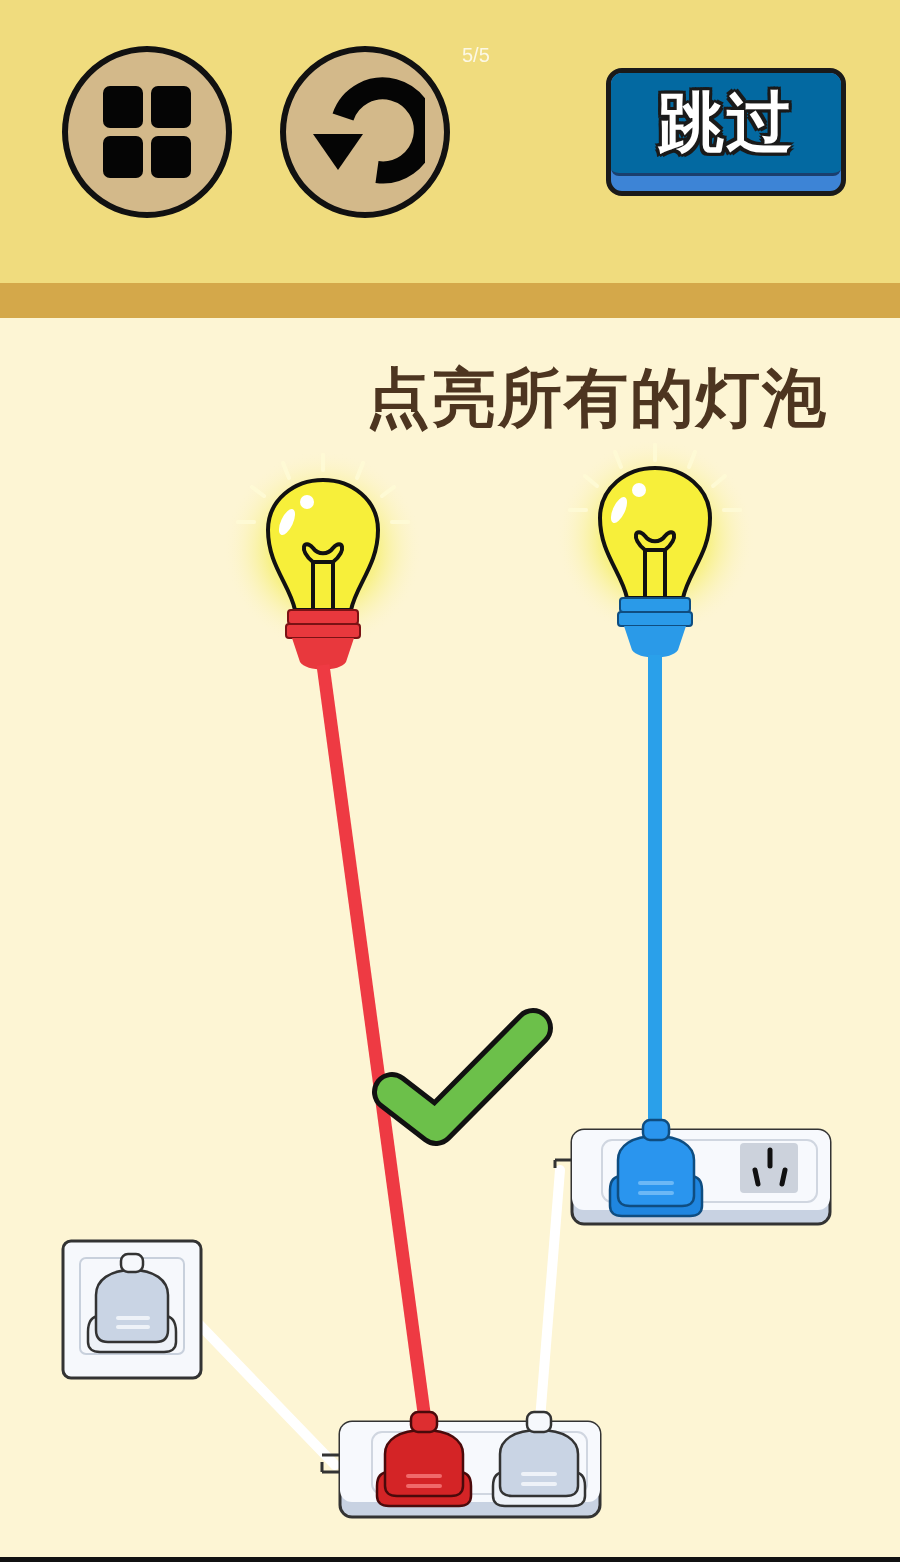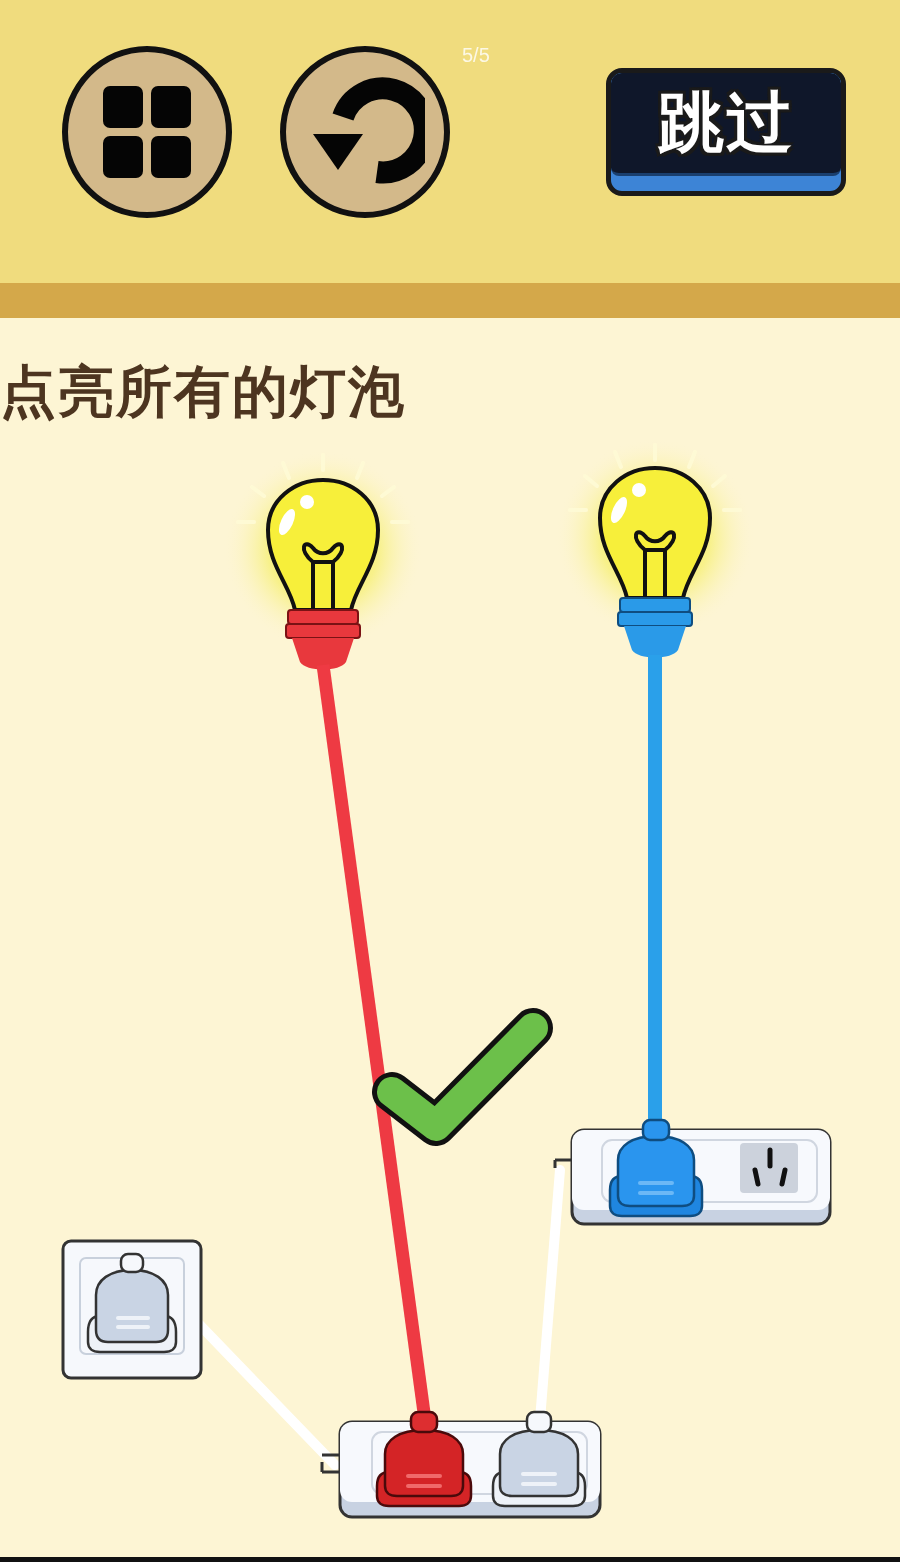--- a/index.html
+++ b/index.html
@@ -10,25 +10,25 @@
   #playfield { position:absolute; left:0; top:318px; width:900px; height:1239px; background:#fdf5d4; }
   #bottom-edge { position:absolute; left:0; top:1557px; width:900px; height:5px; background:#111; }
 
   .round-btn { position:absolute; width:170px; height:172px; border-radius:50%; background:#d3b98a; border:6px solid #111; display:flex; align-items:center; justify-content:center; cursor:pointer; }
   #menu-btn { left:62px; top:46px; }
   #restart-btn { left:280px; top:46px; }
 
   #level-counter { position:absolute; left:432px; top:44px; font-size:20px; color:#ffffff; opacity:0.8; font-family:"Liberation Sans Narrow","Liberation Sans", sans-serif;margin-left:30px; }
 
   #skip-btn { position:absolute; left:606px; top:68px; width:240px; height:128px; border:5px solid #1a1a1a; border-radius:16px; background:#3d84d6; cursor:pointer; overflow:hidden; }
-  #skip-btn .face { position:absolute; left:0; top:0; right:0; height:103px; background:#0f172a; border-radius:10px 10px 8px 8px; border-bottom:3px solid #1a3f6e; display:flex; align-items:center; justify-content:center; }
+  #skip-btn .face { position:absolute; left:0; top:0; right:0; height:103px; background:#0369a1; border-radius:10px 10px 8px 8px; border-bottom:3px solid #1a3f6e; display:flex; align-items:center; justify-content:center; }
   #skip-btn .label { font-size:66px; font-weight:bold; color:#ffffff; letter-spacing:2px;
     text-shadow: -3px -3px 0 #1a1a1a, 3px -3px 0 #1a1a1a, -3px 3px 0 #1a1a1a, 3px 3px 0 #1a1a1a, 0 3px 0 #1a1a1a, 3px 0 0 #1a1a1a, -3px 0 0 #1a1a1a, 0 -3px 0 #1a1a1a; }
 
-  #instruction { position:absolute; left:0; top:355px; width:828px; text-align:left; font-size:56px; font-weight:bold; color:#4d3520; letter-spacing:2px; }
+  #instruction { position:absolute; left:0; top:355px; width:828px; text-align:right; font-size:64px; font-weight:bold; color:#4d3520; letter-spacing:2px; }
 
   #scene { position:absolute; left:0; top:0; width:900px; height:1562px; }
 </style>
 </head>
 <body>
 
 <div id="topbar"></div>
 <div id="band"></div>
 <div id="playfield"></div>
 

